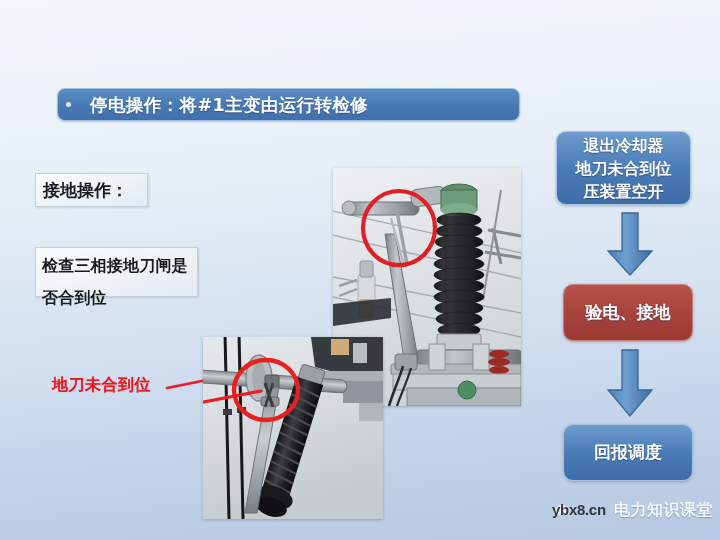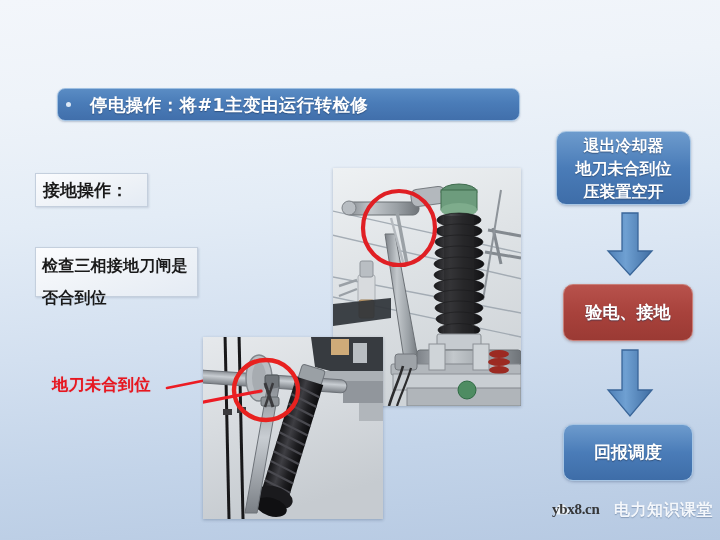--- a/index.html
+++ b/index.html
@@ -88,21 +88,21 @@
     position:absolute;left:552px;top:498px;height:24px;
     display:flex;align-items:center;
   }
   #wm-logo{width:19px;height:19px;flex:0 0 auto;margin-right:3px;}
   #wm-text{
     color:#f4f7fb;font-size:16px;font-weight:bold;letter-spacing:.5px;
     text-shadow:0 1px 1px rgba(70,95,130,.45);white-space:nowrap;padding-left:40px;
   }
   #wm-url{
     position:absolute;left:552px;top:501px;
-    color:#2a2a2a;font-size:15px;font-weight:bold;font-family:Liberation Serif, serif;
+    color:#2a2a2a;font-size:15px;font-weight:bold;font-family:Liberation Sans, sans-serif;
     opacity:.92;letter-spacing:-.3px;white-space:nowrap;
   }
 </style>
 </head>
 <body>
 
 <div id="slide">
 
   <div id="title-banner">
     <span class="bullet"></span>

